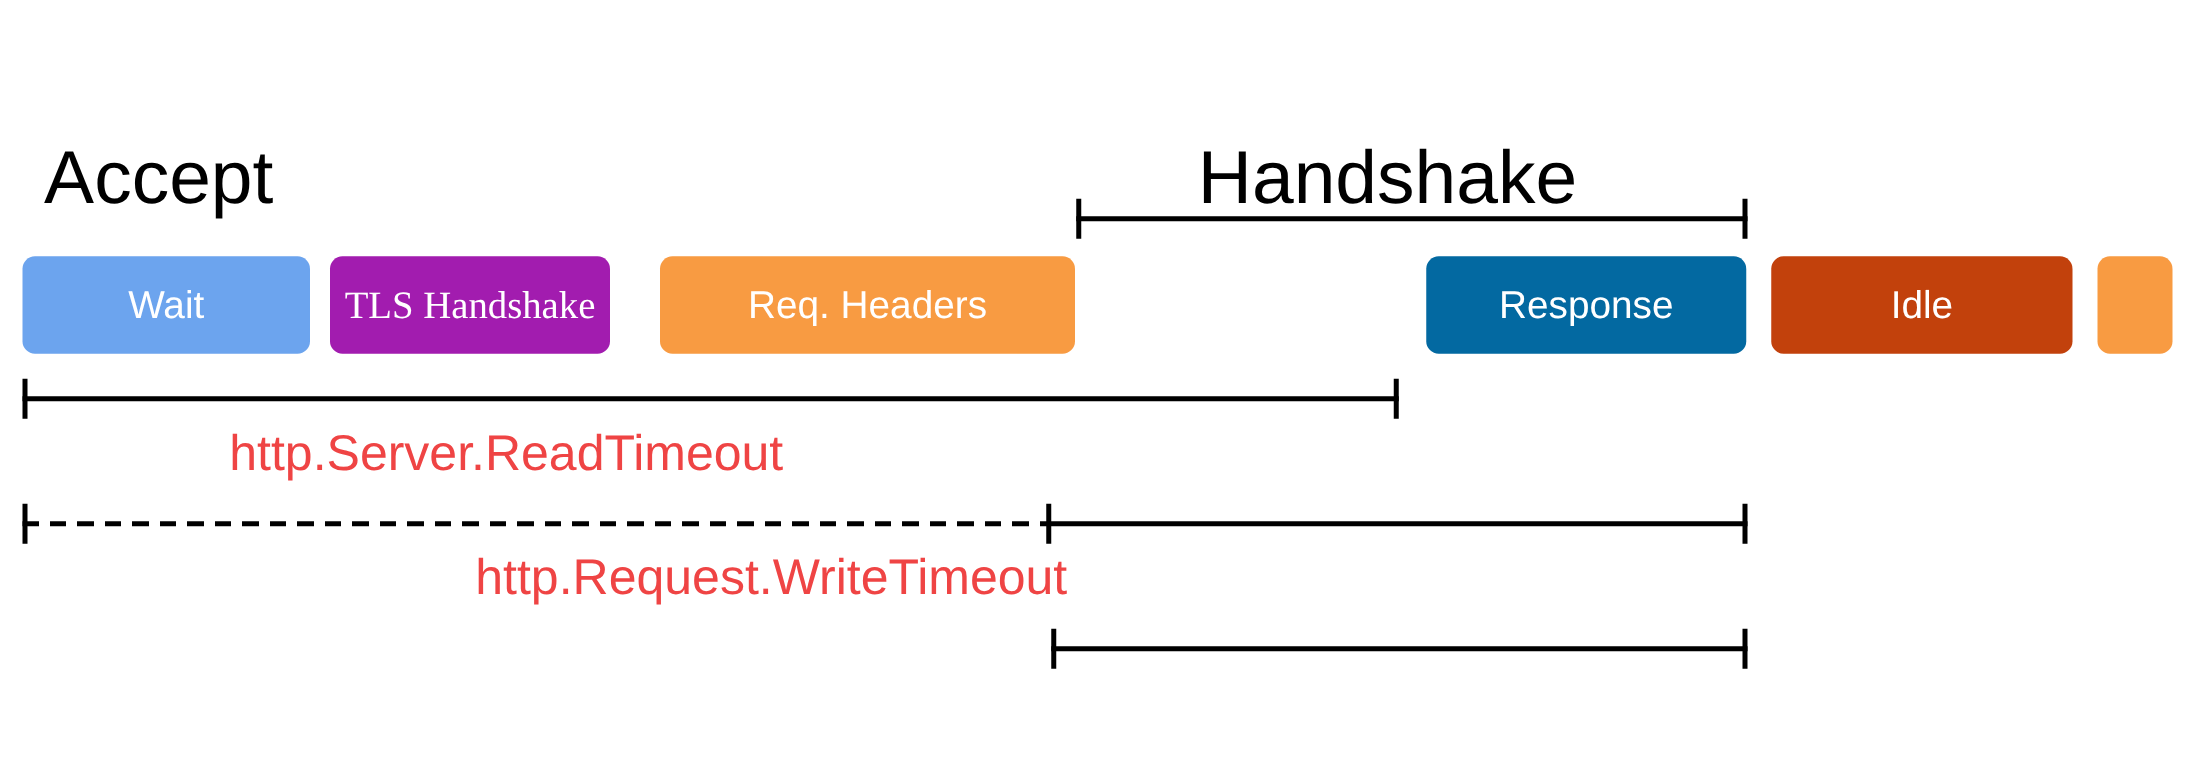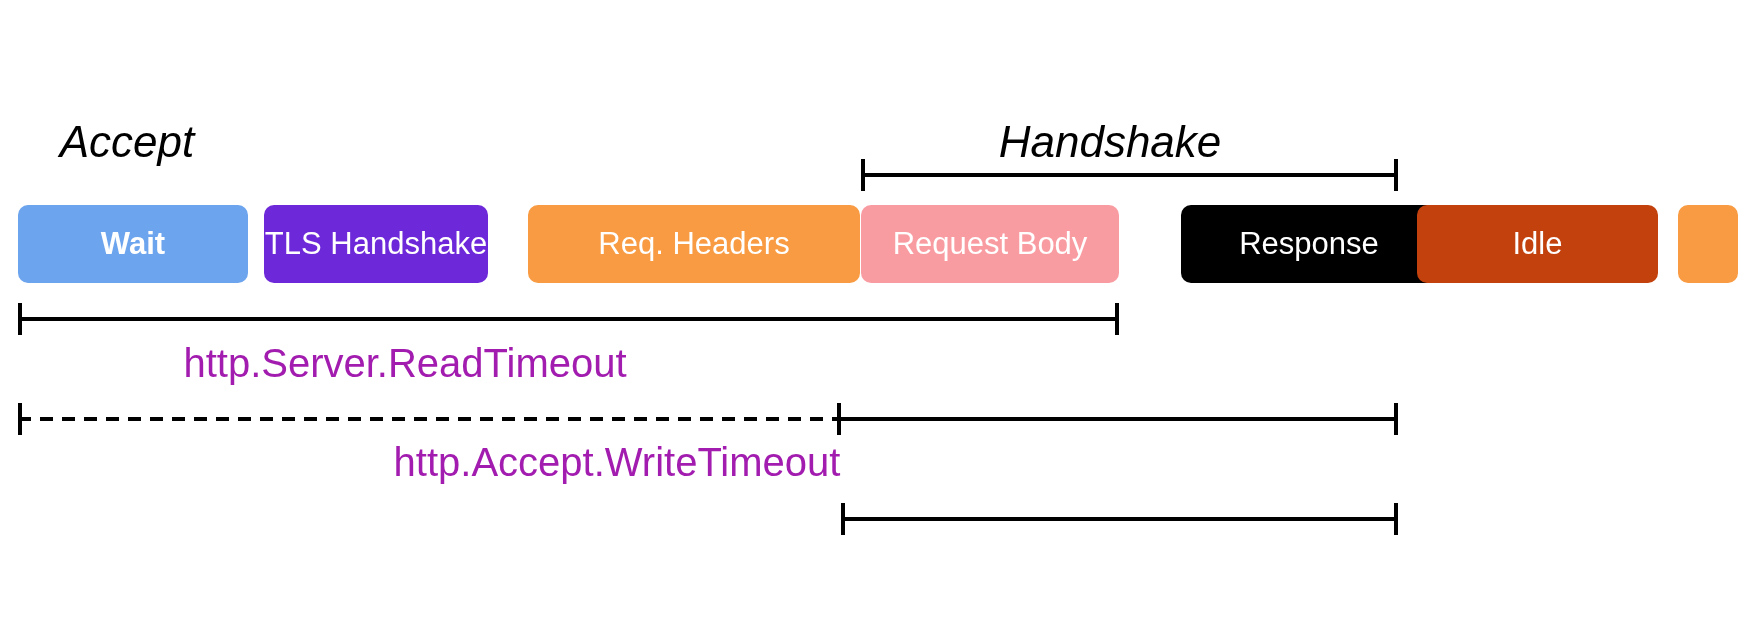--- a/index.html
+++ b/index.html
@@ -11,25 +11,24 @@
     font-family: "Liberation Sans", sans-serif;
     color: #000000;
     overflow: hidden;
   }
 
   
   .phase-label {
     position: absolute;
     top: 118px;
     transform: translateX(-50%);
-    font-size: 44px;
+    font-size: 60px;
     line-height: 48px;
     color: #000;
     white-space: nowrap;
-    font-style: italic;
   }
   .phase-accept     { left: 127px; }
   .phase-servehttp  { left: 1110px; }
   .phase-newrequest { left: 1610px; }
 
   
   .bracket { position: absolute; height: 32px; }
   .bracket .hline {
     position: absolute;
     top: 14px;
@@ -55,21 +54,21 @@
   .bracket-write .hline-solid-part  { position: absolute; top: 14px; left: 821px; width: 559px; height: 4px; background: #000; }
   .bracket-write .tick-mid { left: 819px; }
   .bracket-handler   { left: 841px; top: 503px; width: 557px; }
 
   
   .timeout-label {
     position: absolute;
     transform: translateX(-50%);
     font-size: 40px;
     line-height: 46px;
-    color: #a21caf;
+    color: #ef4444;
     white-space: nowrap;
   }
   .timeout-read    { left: 405px;  top: 340px; }
   .timeout-write   { left: 617px;  top: 439px; }
   .timeout-handler { left: 1120px; top: 541px; }
 
   
   .seg {
     position: absolute;
     top: 205px;
@@ -77,21 +76,21 @@
     border-radius: 10px;
     display: flex;
     align-items: center;
     justify-content: center;
   }
   .seg-label {
     color: #ffffff;
     font-size: 31px;
     white-space: nowrap;
   }
-  .seg-label.bold { font-weight: 700; }
+  .seg-label.bold { font-weight: 400; }
   .seg-wait     { left: 18px;   width: 230px; }
   .seg-tls      { left: 264px;  width: 224px; }
   .seg-headers  { left: 528px;  width: 332px; }
   .seg-body     { left: 861px;  width: 258px; }
   .seg-response { left: 1141px; width: 256px; }
   .seg-idle     { left: 1417px; width: 241px; }
   .seg-next     { left: 1678px; width: 60px;  }
 </style>
 </head>
 <body>
@@ -103,30 +102,27 @@
 
   <div class="bracket bracket-servehttp">
     <div class="hline"></div>
     <div class="tick tick-left"></div>
     <div class="tick tick-right"></div>
   </div>
 
   <div class="seg seg-wait" style="background-color: rgb(108, 164, 238);">
     <span class="seg-label bold">Wait</span>
   </div>
-  <div class="seg seg-tls" style="background-color: #6d28d9;">
+  <div class="seg seg-tls" style="background-color: #a21caf; font-family: Liberation Serif, serif;">
     <span class="seg-label">TLS Handshake</span>
   </div>
   <div class="seg seg-headers" style="background-color: rgb(248, 155, 66);">
     <span class="seg-label">Req. Headers</span>
   </div>
-  <div class="seg seg-body" style="background-color: rgb(249, 156, 162);">
-    <span class="seg-label">Request Body</span>
-  </div>
-  <div class="seg seg-response" style="background-color: #000000; margin-left: 40px;">
+  <div class="seg seg-response" style="background-color: #0369a1;">
     <span class="seg-label">Response</span>
   </div>
   <div class="seg seg-idle" style="background-color: #c2410c;">
     <span class="seg-label">Idle</span>
   </div>
   <div class="seg seg-next" style="background-color: rgb(248, 155, 66);">
     <span class="seg-label"></span>
   </div>
 
   <div class="bracket bracket-read">
@@ -136,21 +132,21 @@
   </div>
   <div class="timeout-label timeout-read">http.Server.ReadTimeout</div>
 
   <div class="bracket bracket-write">
     <div class="hline-dashed-part"></div>
     <div class="hline-solid-part"></div>
     <div class="tick tick-left"></div>
     <div class="tick tick-mid" style="position:absolute;top:0;width:4px;height:32px;background:#000;"></div>
     <div class="tick tick-right"></div>
   </div>
-  <div class="timeout-label timeout-write">http.Accept.WriteTimeout</div>
+  <div class="timeout-label timeout-write">http.Request.WriteTimeout</div>
 
   <div class="bracket bracket-handler">
     <div class="hline"></div>
     <div class="tick tick-left"></div>
     <div class="tick tick-right"></div>
   </div>
 
 </div>
 
 </body></html>

